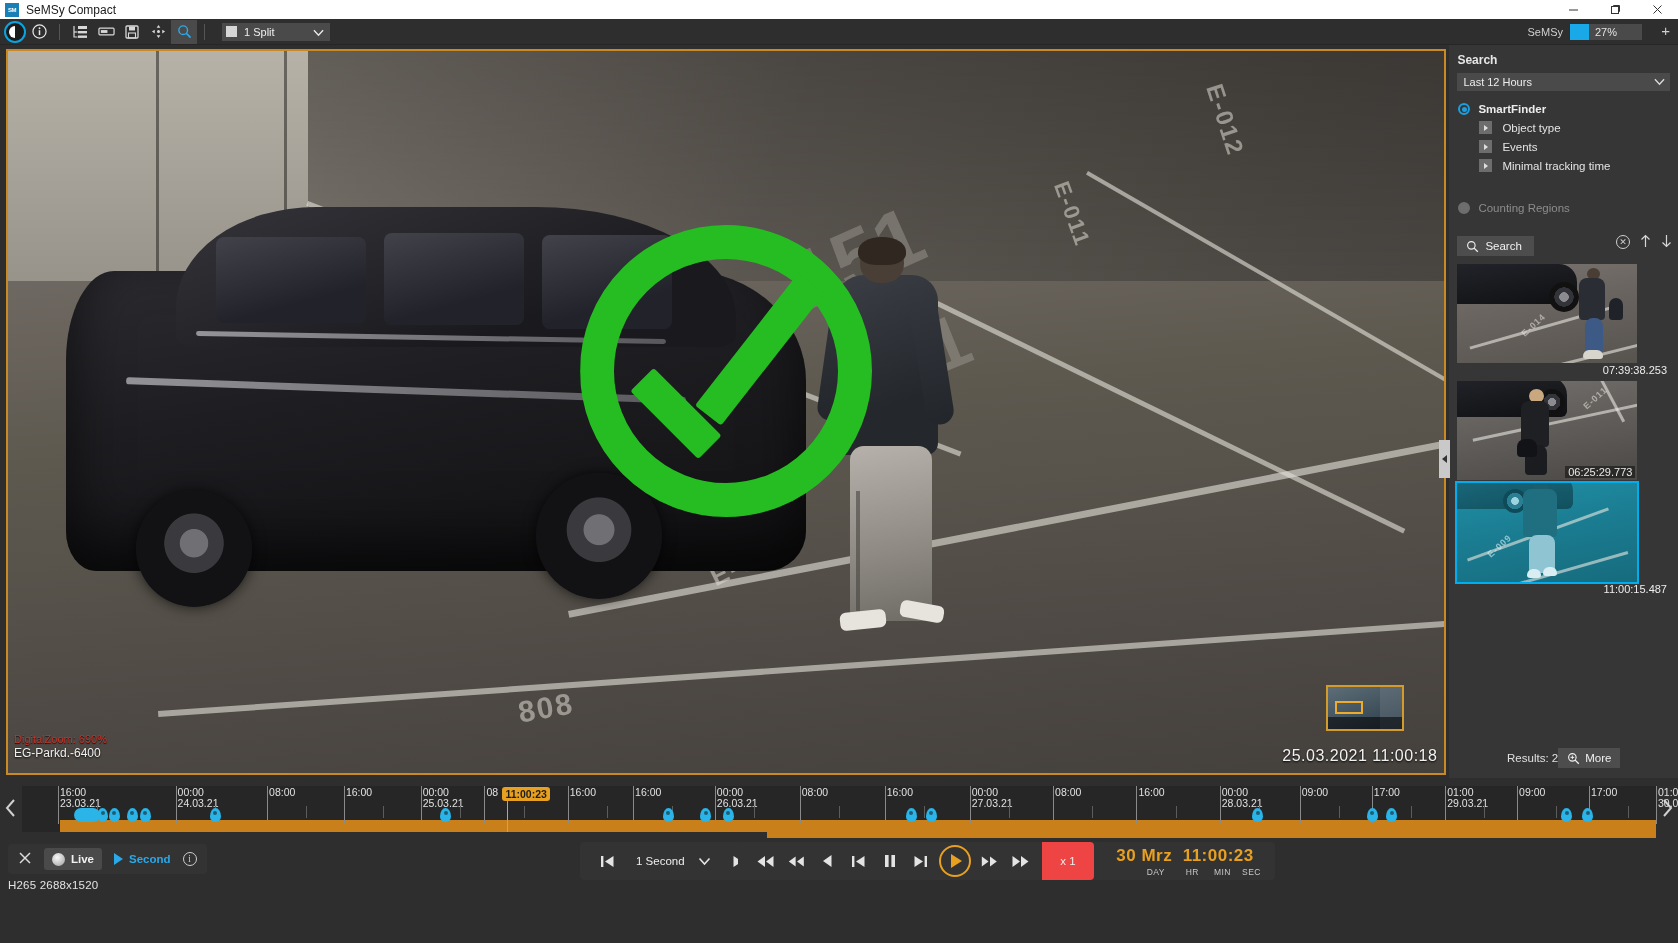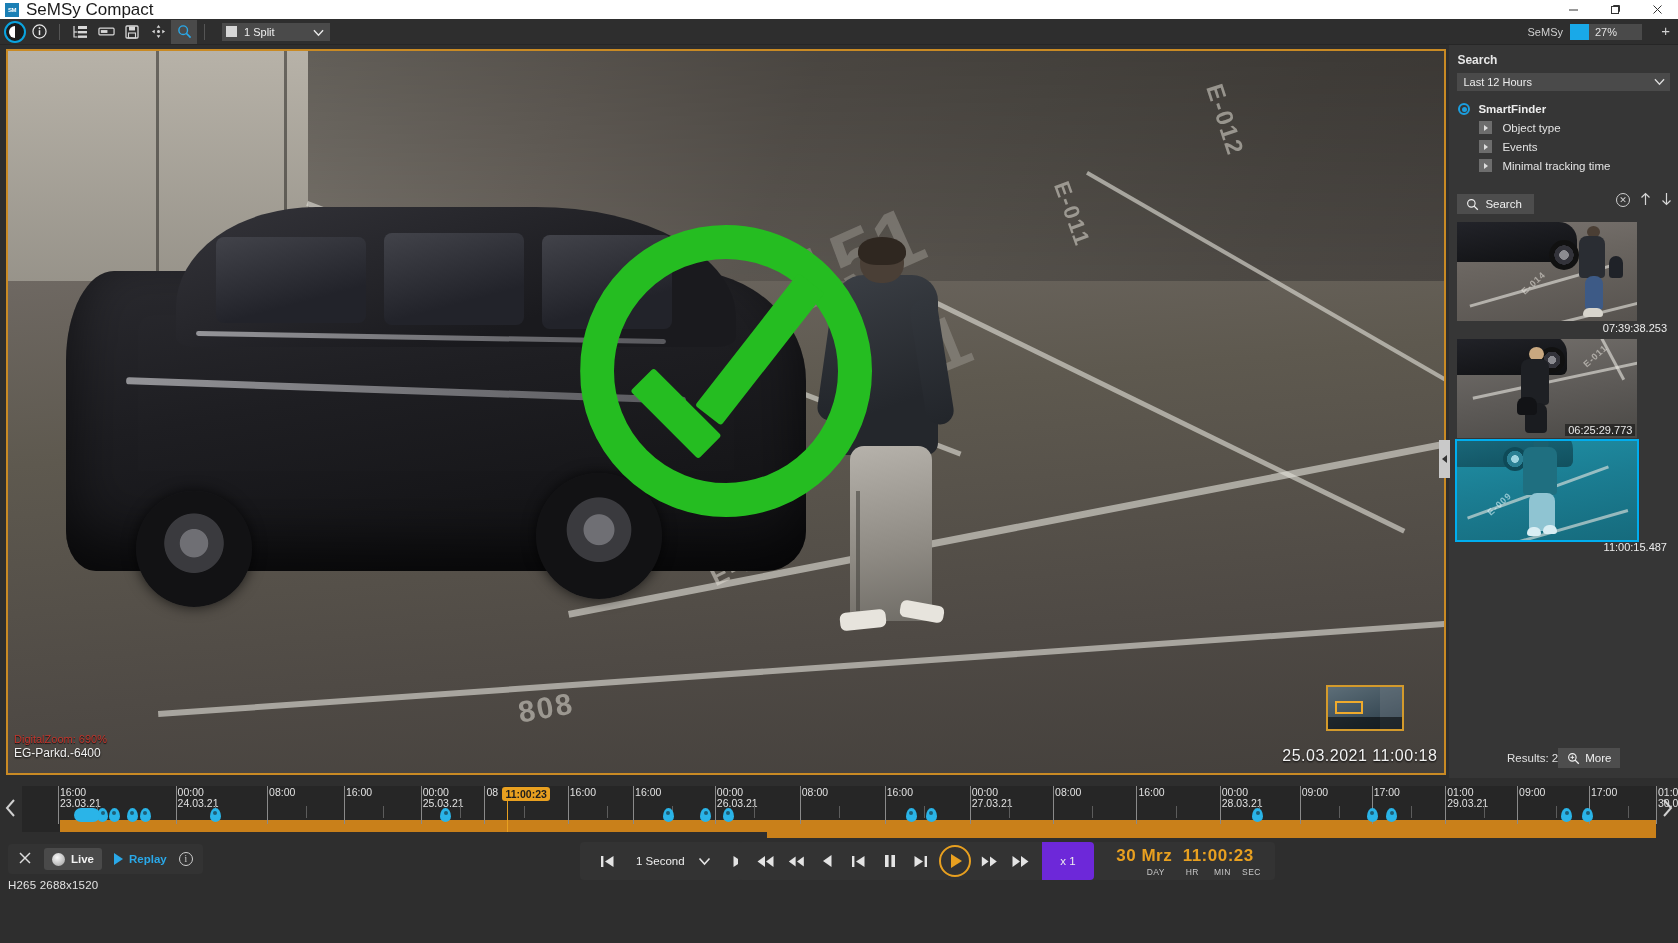--- a/index.html
+++ b/index.html
@@ -15,21 +15,21 @@
   .titlebar {
     height: 19px; background: #ffffff;
     display: flex; align-items: center;
     position: relative;
   }
   .titlebar-logo {
     width: 14px; height: 14px; margin-left: 5px; margin-right: 7px;
     background: #1a7fb5; display: flex; align-items: center; justify-content: center;
     color: #fff; font-size: 6px; font-weight: bold; letter-spacing: -.5px;
   }
-  .titlebar-title { font-size: 17px; color: #1b1b1b; }
+  .titlebar-title { font-size: 12px; color: #1b1b1b; }
   .win-controls { position: absolute; right: 0; top: 0; height: 19px; display: flex; }
   .win-btn {
     width: 42px; height: 19px; display: flex; align-items: center; justify-content: center;
     color: #333; font-size: 11px; line-height: 1;
   }
   .win-btn svg { display: block; }
 
   
   .toolbar {
     height: 26px; background: #2e2e2e;
@@ -388,21 +388,21 @@
   .play-circle {
     width: 32px; height: 32px; border-radius: 50%; border: 2px solid #e8a020;
     display: flex; align-items: center; justify-content: center; margin: 0 3px;
   }
   .play-tri {
     width: 0; height: 0; border-left: 11px solid #e8a020;
     border-top: 7px solid transparent; border-bottom: 7px solid transparent;
     margin-left: 3px;
   }
   .speed-box {
-    width: 52px; height: 38px; background: #6d28d9; display: flex;
+    width: 52px; height: 38px; background: #ef4444; display: flex;
     align-items: center; justify-content: center; font-size: 11.5px; color: #ededed;
     margin-left: 6px; border-radius: 0 4px 4px 0;
   }
   .clock-group { left: 1095px; top: 4px; height: 38px; padding: 0 14px; flex-direction: column; justify-content: center; }
   .clock-main { font-size: 17px; font-weight: bold; color: #e8a020; letter-spacing: .5px; }
   .clock-sub { display: flex; font-size: 8.5px; color: #c8c8c8; letter-spacing: .5px; margin-top: 1px; }
   .clock-sub span { text-align: right; }
 </style>
 </head>
 <body>
@@ -602,20 +602,24 @@
         </span>
       <span class="tree-label">Events</span>
     </div>
     <div class="tree-row">
       <span class="tri">
           <i></i>
         </span>
       <span class="tree-label">Minimal tracking time</span>
     </div>
 
+    <div class="radio-row" style="padding-top:30px;">
+      <span class="radio off"></span>
+      <span class="radio-label dim">Counting Regions</span>
+    </div>
 
     <div class="sb-actions">
       <div class="search-btn">
         <svg width="13" height="13" viewBox="0 0 16 16">
             <circle cx="6.6" cy="6.6" r="4.6" fill="none" stroke="#f0f0f0" stroke-width="1.4"></circle>
             <line x1="10" y1="10" x2="14.5" y2="14.5" stroke="#f0f0f0" stroke-width="1.6"></line>
           </svg>
         <span>Search</span>
       </div>
       <div class="sb-act-icons">
@@ -809,21 +813,21 @@
           <line x1="2" y1="2" x2="12" y2="12" stroke="#dcdcdc" stroke-width="1.5"></line>
           <line x1="12" y1="2" x2="2" y2="12" stroke="#dcdcdc" stroke-width="1.5"></line>
         </svg>
     </span>
     <span class="live-pill">
       <i class="live-dot"></i>
       <span class="live-txt">Live</span>
     </span>
     <span class="replay">
       <i class="replay-tri"></i>
-      <span>Replay</span>
+      <span>Second</span>
     </span>
     <span class="info-circ">i</span>
   </div>
   <div class="stream-info">H265  2688x1520</div>
 
   <div class="group step-group">
     <span class="ctrl-btn">
       <svg width="15" height="13" viewBox="0 0 15 13">
           <rect x="1" y="1" width="2.4" height="11" fill="#e4e4e4"></rect>
           <path d="M13.5 1 L5 6.5 L13.5 12 Z" fill="#e4e4e4"></path>

